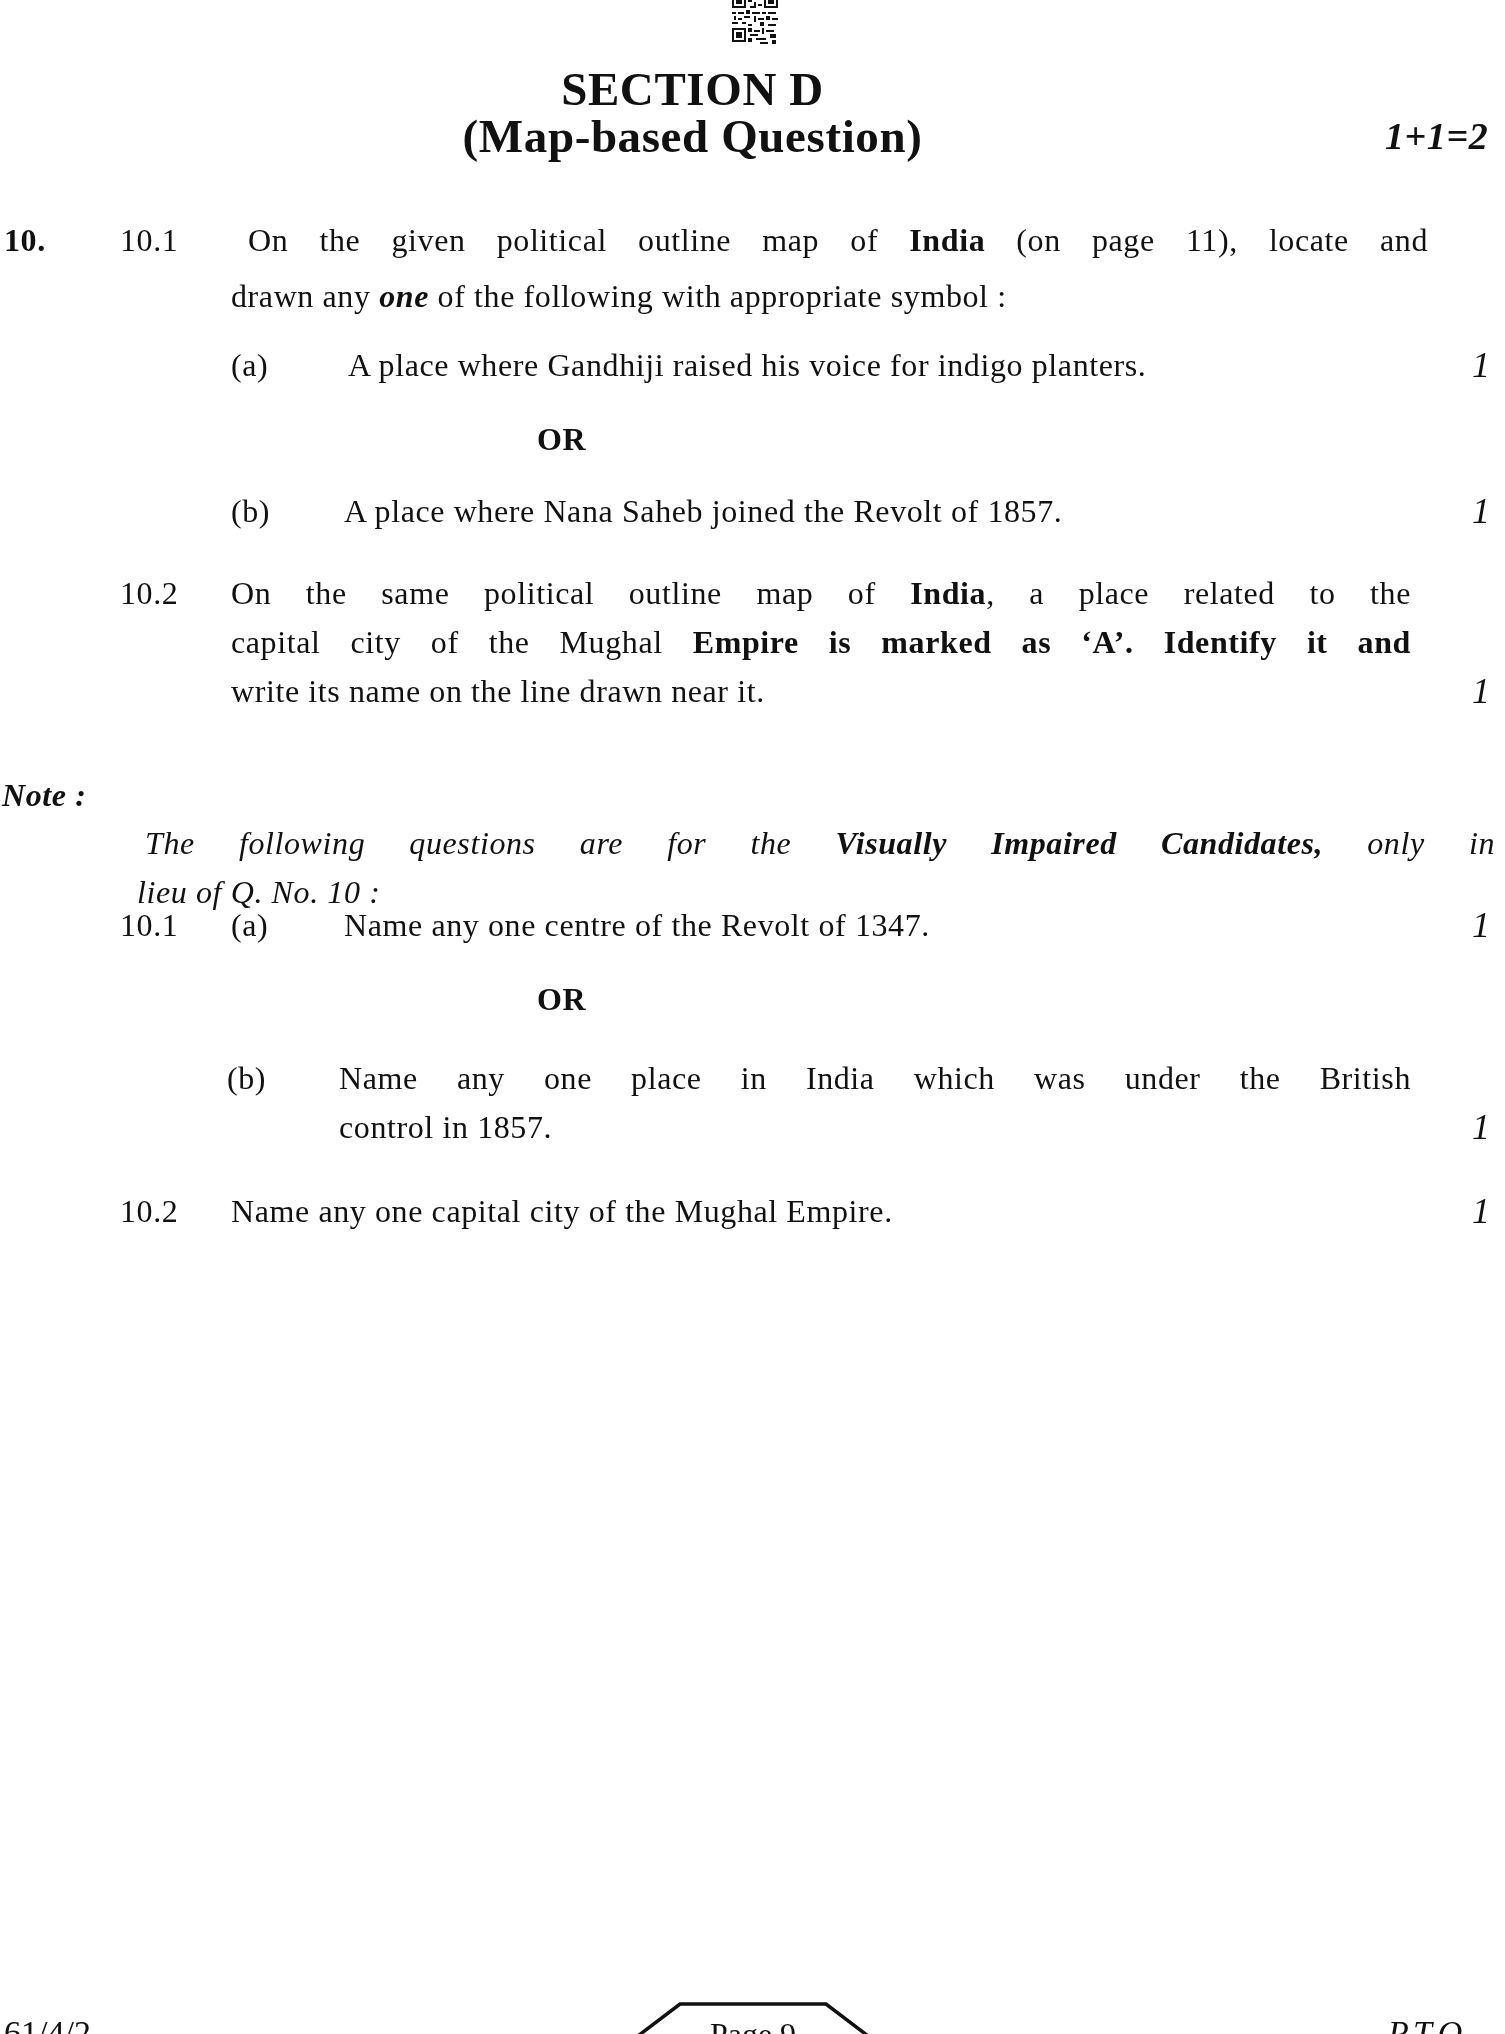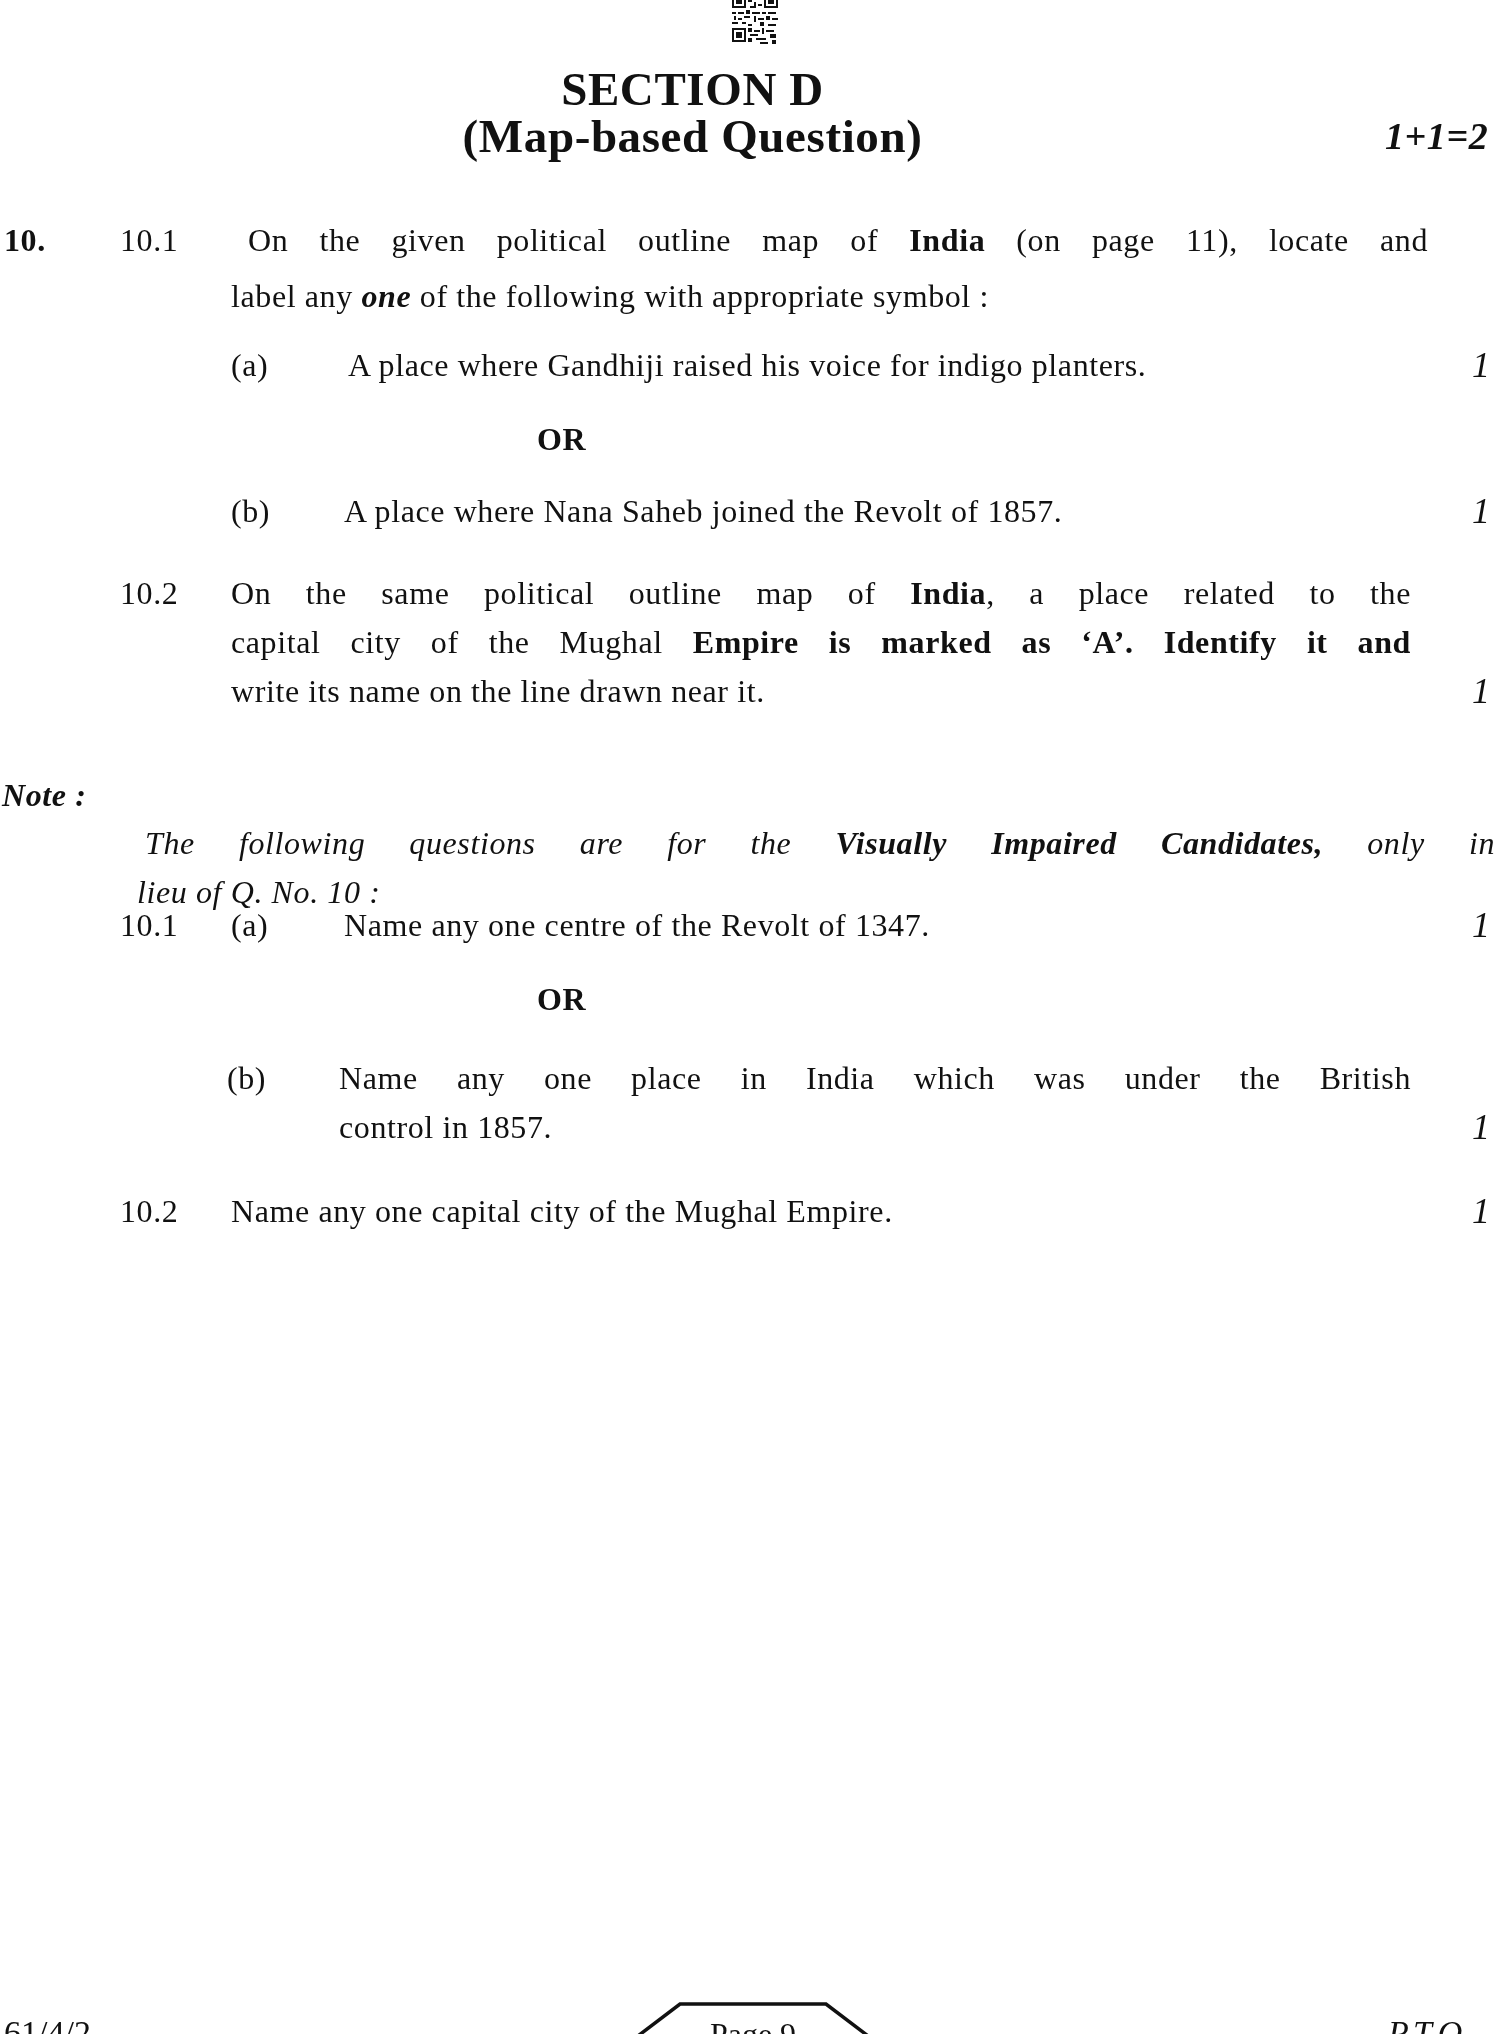--- a/index.html
+++ b/index.html
@@ -85,21 +85,21 @@
 <div class="title" style="top:117px;">(Map-based Question)</div>
 <div class="ln bi" style="left:1385px; top:117px; font-size:38px; line-height:38px;text-align:right;">1+1=2</div>
 
 <div class="ln b" style="left:4px; top:222px;">10.</div>
 <div class="ln" style="left:120px; top:222px;">10.1</div>
 
 <div class="ln just" style="left:231px; top:222px; width:1180px;margin-left:17px;">
   <span>On the given political outline map of </span><span class="b">India</span><span> (on page 11), locate and</span>
 </div>
 <div class="ln" style="left:231px; top:278px;">
-  <span>label any </span><span class="bi">one</span><span> of the following with appropriate symbol :</span>
+  <span>drawn any </span><span class="bi">one</span><span> of the following with appropriate symbol :</span>
 </div>
 
 <div class="ln" style="left:231px; top:347px;">(a)</div>
 <div class="ln" style="left:348px; top:347px;">A place where Gandhiji raised his voice for indigo planters.</div>
 <div class="marks" style="top:347px;">1</div>
 
 <div class="ln b" style="left:537px; top:421px;">OR</div>
 
 <div class="ln" style="left:231px; top:493px;">(b)</div>
 <div class="ln" style="left:344px; top:493px;">A place where Nana Saheb joined the Revolt of 1857.</div>

